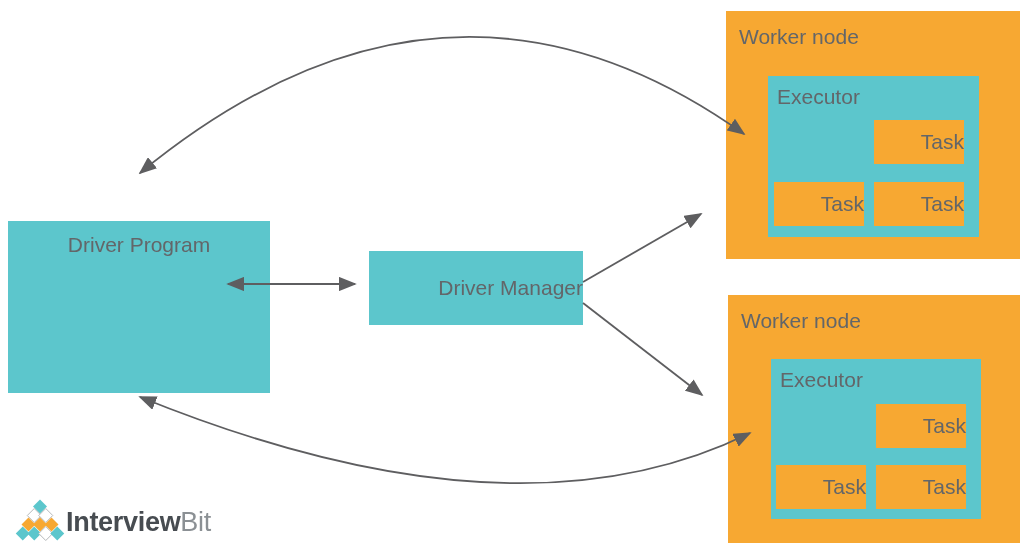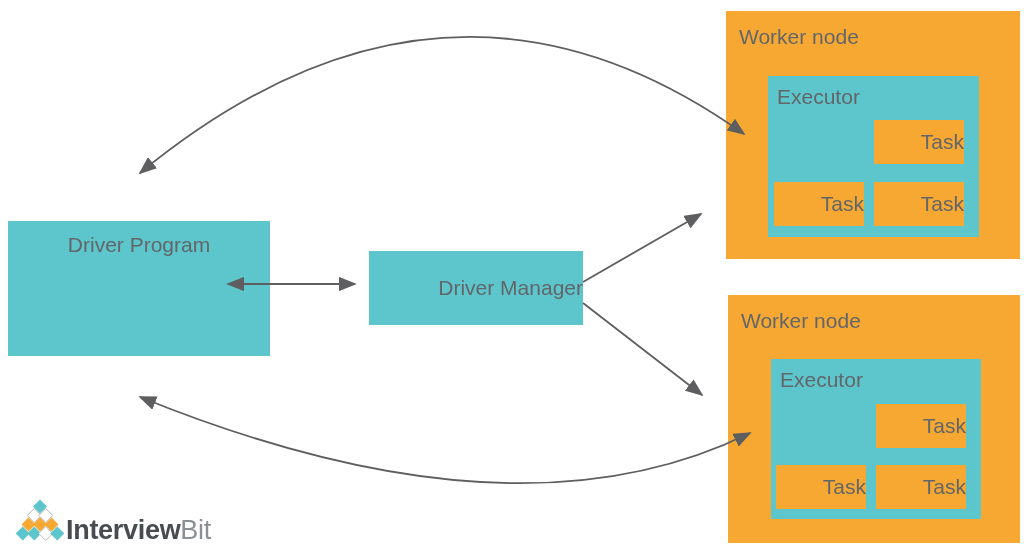--- a/index.html
+++ b/index.html
@@ -21,30 +21,30 @@
   .arrows path.link{fill:none;stroke:var(--arrow);stroke-width:1.8px;}
   .arrows marker path{fill:var(--arrow);stroke:none;}
   
   .driver-label{position:absolute;left:0;right:0;top:12px;text-align:center;}
   
   .logo{position:absolute;left:15px;top:499px;display:flex;align-items:center;}
   .logo svg{display:block;}
   .d-teal{fill:var(--teal);}
   .d-orange{fill:var(--orange);}
   .d-white{fill:#ffffff;stroke:var(--diamond_outline);stroke-width:1;}
-  .brand{position:absolute;left:66px;top:507px;font-size:27px;letter-spacing:-0.3px;white-space:nowrap;margin-top:8px;}
+  .brand{position:absolute;left:66px;top:507px;font-size:27px;letter-spacing:-0.3px;white-space:nowrap;}
   .brand .bold{font-weight:700;color:var(--brand_dark);}
   .brand .light{font-weight:400;color:var(--brand_light);}
 </style>
 </head>
 <body>
 
 <div class="stage">
 
-  <div class="box teal" style="left:8px;top:221px;width:262px;height:135px;">
+  <div class="box teal" style="left:8px;top:221px;width:262px;height:172px;">
     <div class="lbl driver-label">Driver Program</div>
   </div>
 
   <div class="box teal center-lbl" style="left:369px;top:251px;width:214px;height:74px;">
     <span class="lbl">Driver Manager</span>
   </div>
 
   <div class="box orange" style="left:726px;top:11px;width:294px;height:248px;">
     <div class="lbl corner-lbl" style="left:13px;top:14px;">Worker node</div>
     <div class="box teal" style="left:42px;top:65px;width:211px;height:161px;">

